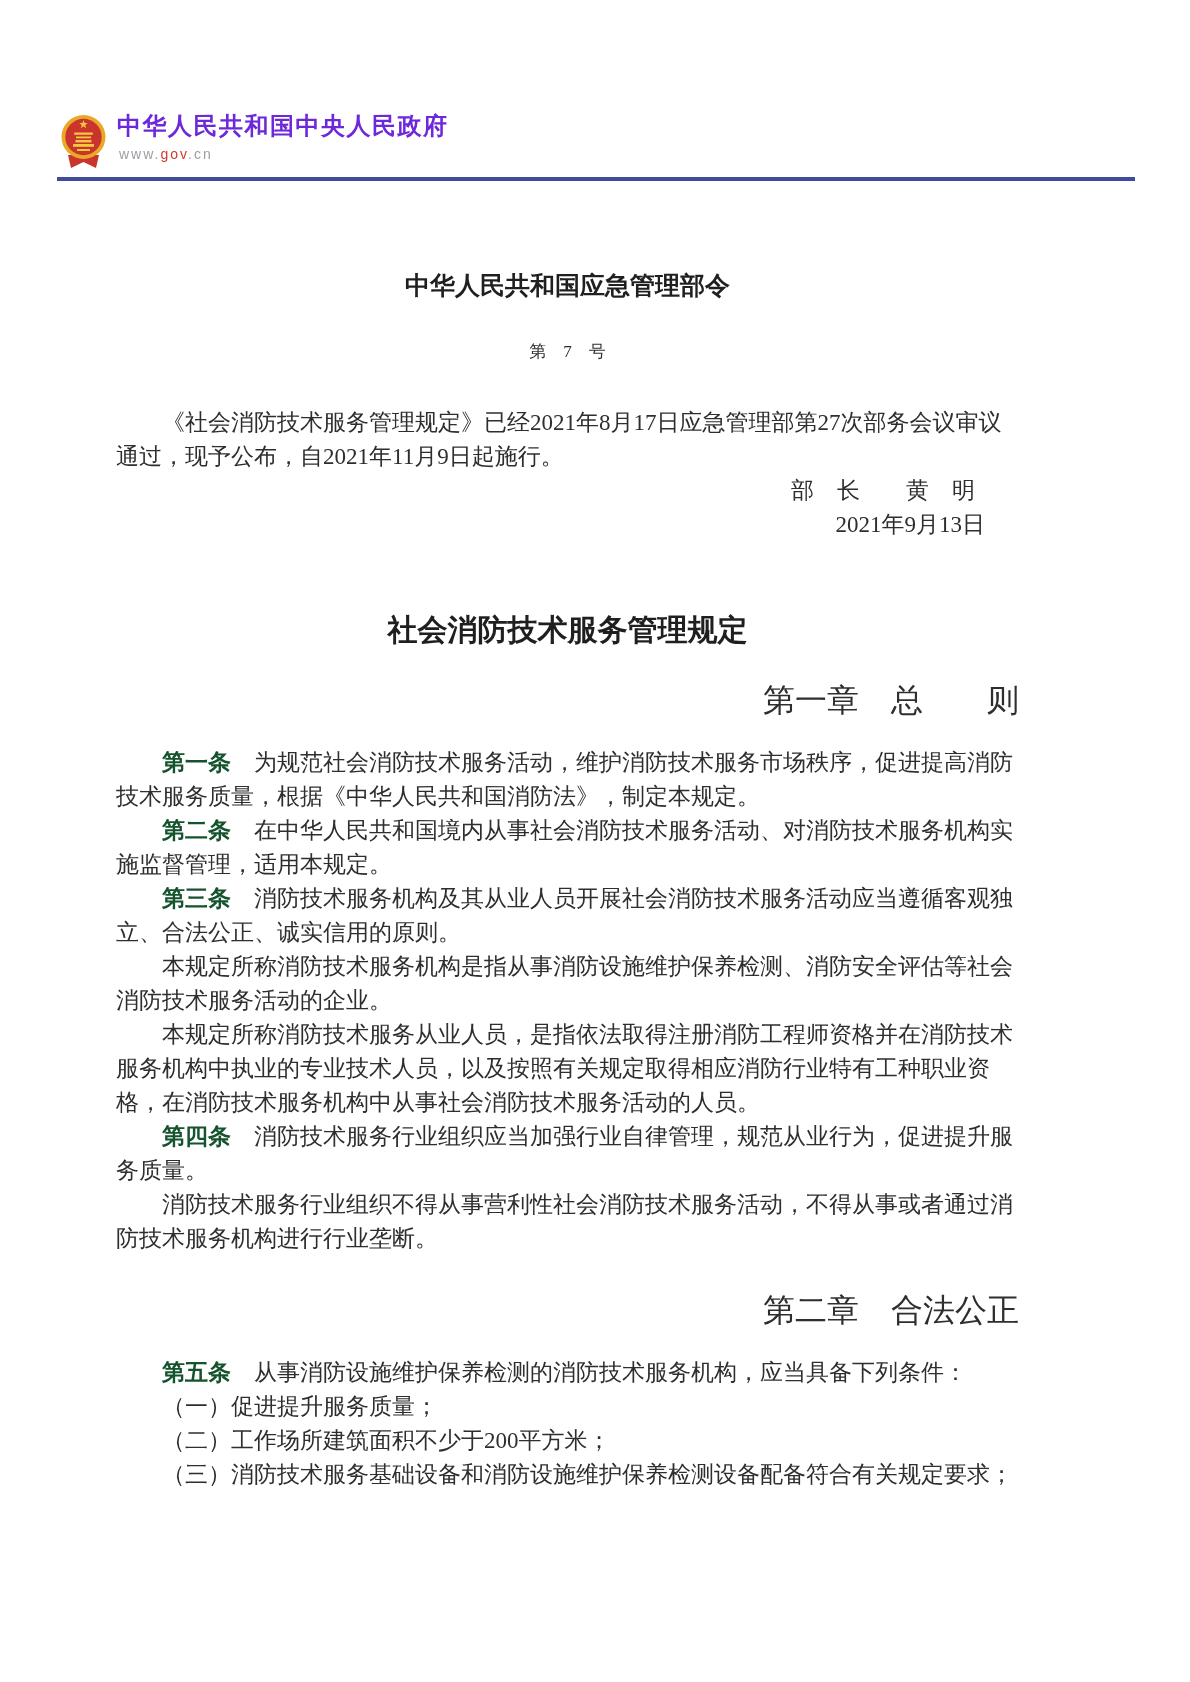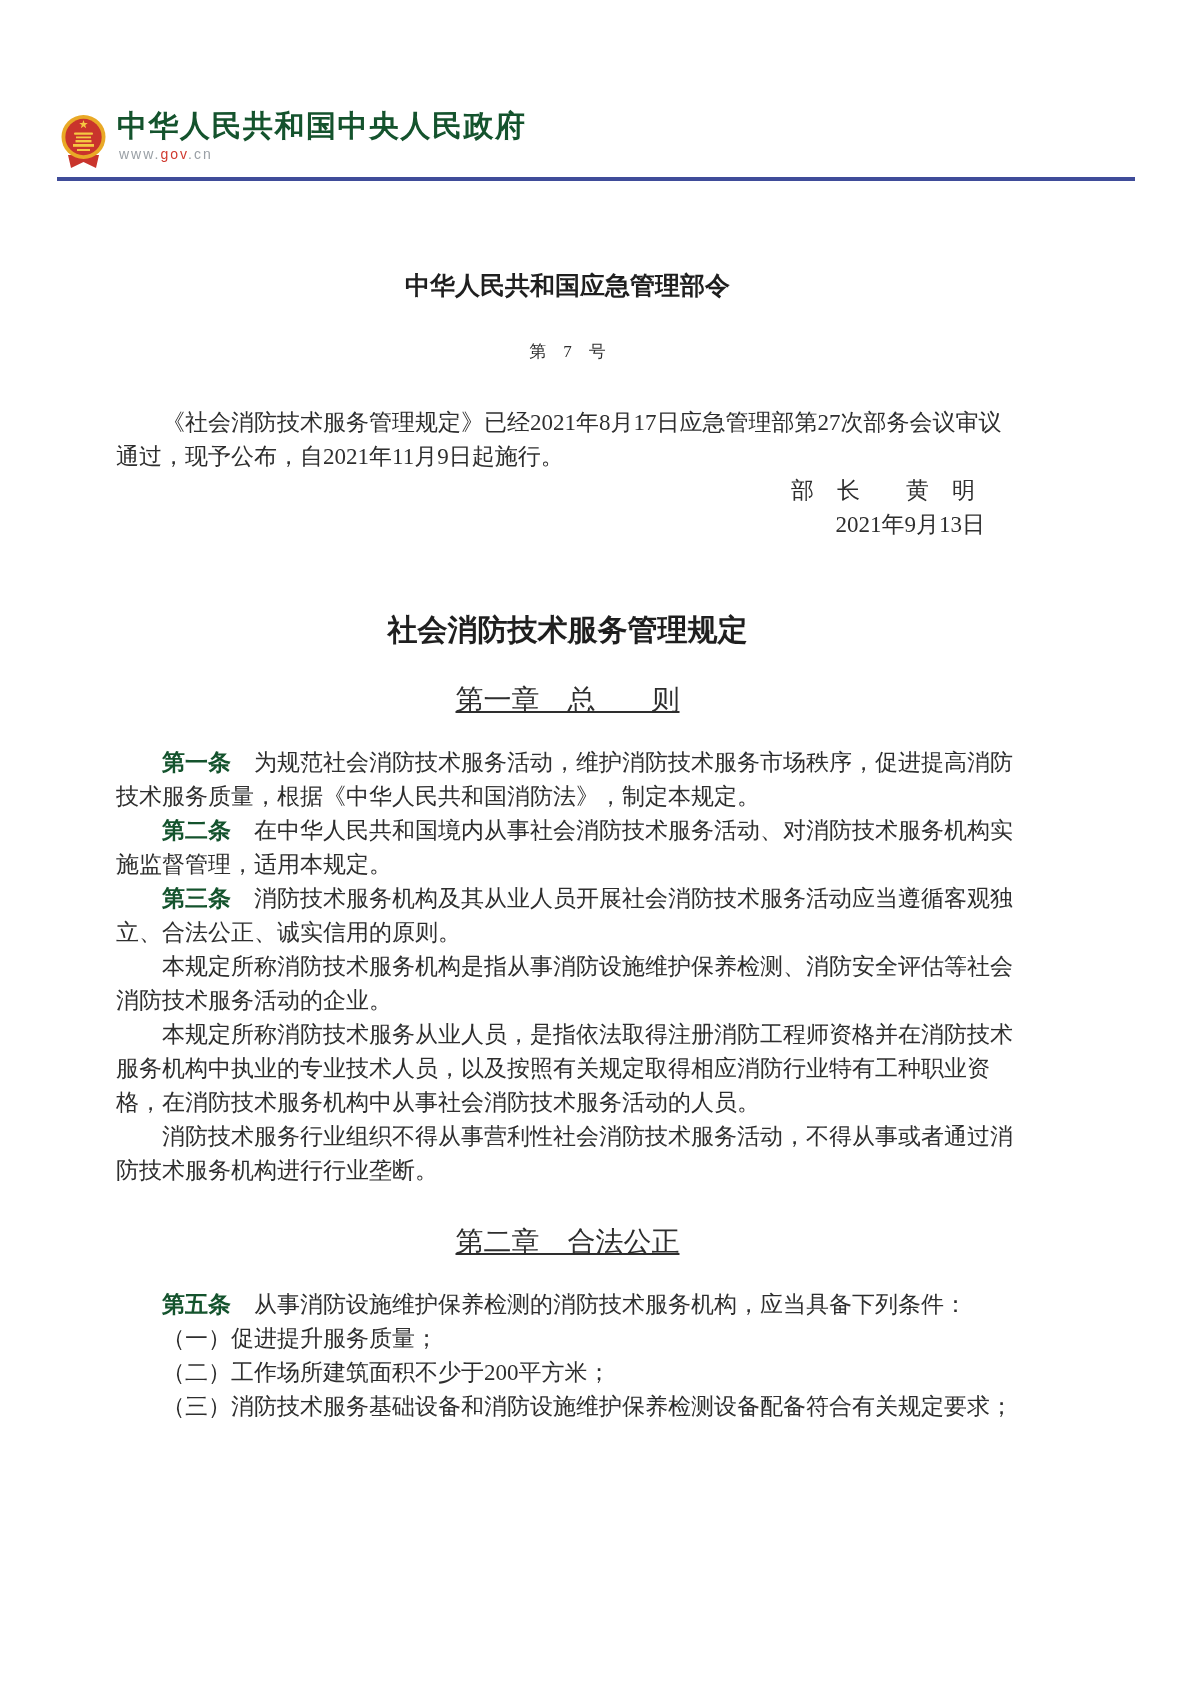--- a/index.html
+++ b/index.html
@@ -13,23 +13,23 @@
   }
   
   .header { position: relative; height: 181px; }
   .emblem {
     position: absolute; left: 60px; top: 111px;
     width: 47px; height: 59px;
   }
   .site-title {
     position: absolute; left: 117px; top: 110px;
     font-family: "Liberation Sans", sans-serif;
-    font-weight: bold; font-size: 30px; line-height: 32px;
+    font-weight: bold; font-size: 24px; line-height: 32px;
     letter-spacing: 1.5px;
-    color: #14532d;
+    color: #6d28d9;
     white-space: nowrap;
   }
   .site-url {
     position: absolute; left: 119px; top: 146px;
     font-family: "Liberation Sans", sans-serif;
     font-size: 14px; letter-spacing: 2px;
     color: #9aa0a6;
   }
   .site-url .gov { color: #d0392f; }
   .divider {
@@ -62,22 +62,22 @@
   .sign-name { text-align: right; padding-right: 44px; line-height: 34px; }
   .sign-date { text-align: right; padding-right: 34px; line-height: 34px; }
   .reg-title {
     margin: 72px 0 0 0;
     text-align: center;
     font-size: 30px; line-height: 32px; font-weight: bold;
     color: #1f1f1f;
   }
   .chapter {
     margin: 38px 0 30px 0;
-    text-align: center;
-    font-size: 28px; line-height: 32px; text-decoration: underline;
+    text-align: right;
+    font-size: 32px; line-height: 32px;
   }
   .para { margin: 0; text-indent: 2em; }
   .para strong { font-weight: 700; color: #14532d; }
 </style>
 </head>
 <body>
 
 <header class="header">
   <svg class="emblem" viewBox="0 0 47 59" aria-hidden="true">
     <path d="M8,44 L39,44 L36,57 L23.5,51 L11,57 Z" fill="#c9342c"></path>
@@ -102,20 +102,21 @@
   <div class="sign-name">部　长　　黄　明</div>
   <div class="sign-date">2021年9月13日</div>
   <h2 class="reg-title">社会消防技术服务管理规定</h2>
   <section>
       <p class="chapter">第一章　总　　则</p>
       <p class="para"><strong>第一条</strong>　为规范社会消防技术服务活动，维护消防技术服务市场秩序，促进提高消防技术服务质量，根据《中华人民共和国消防法》，制定本规定。</p>
       <p class="para"><strong>第二条</strong>　在中华人民共和国境内从事社会消防技术服务活动、对消防技术服务机构实施监督管理，适用本规定。</p>
       <p class="para"><strong>第三条</strong>　消防技术服务机构及其从业人员开展社会消防技术服务活动应当遵循客观独立、合法公正、诚实信用的原则。</p>
       <p class="para">本规定所称消防技术服务机构是指从事消防设施维护保养检测、消防安全评估等社会消防技术服务活动的企业。</p>
       <p class="para">本规定所称消防技术服务从业人员，是指依法取得注册消防工程师资格并在消防技术服务机构中执业的专业技术人员，以及按照有关规定取得相应消防行业特有工种职业资格，在消防技术服务机构中从事社会消防技术服务活动的人员。</p>
+      <p class="para"><strong>第四条</strong>　消防技术服务行业组织应当加强行业自律管理，规范从业行为，促进提升服务质量。</p>
       <p class="para">消防技术服务行业组织不得从事营利性社会消防技术服务活动，不得从事或者通过消防技术服务机构进行行业垄断。</p>
       <p class="chapter">第二章　合法公正</p>
       <p class="para"><strong>第五条</strong>　从事消防设施维护保养检测的消防技术服务机构，应当具备下列条件：</p>
       <p class="para">（一）促进提升服务质量；</p>
       <p class="para">（二）工作场所建筑面积不少于200平方米；</p>
       <p class="para">（三）消防技术服务基础设备和消防设施维护保养检测设备配备符合有关规定要求；</p>
     </section>
 </main>
 
 </body></html>

